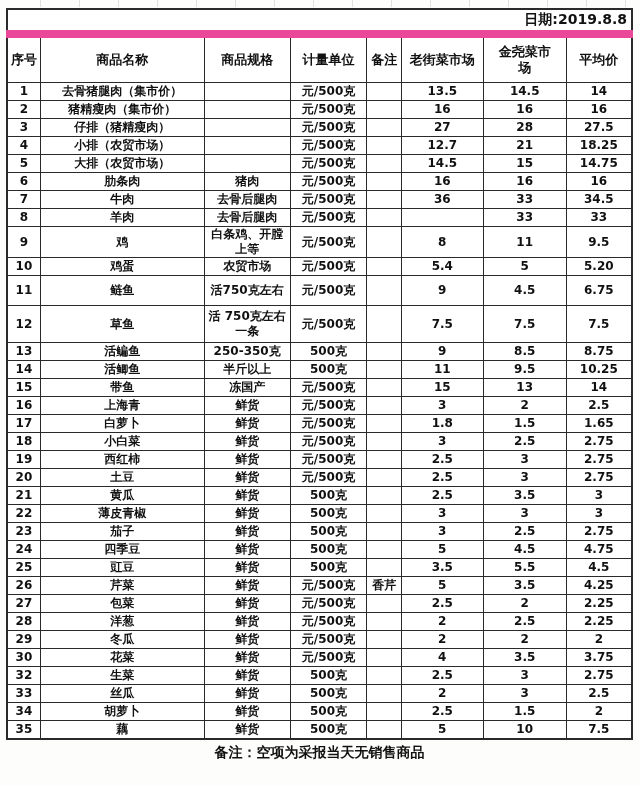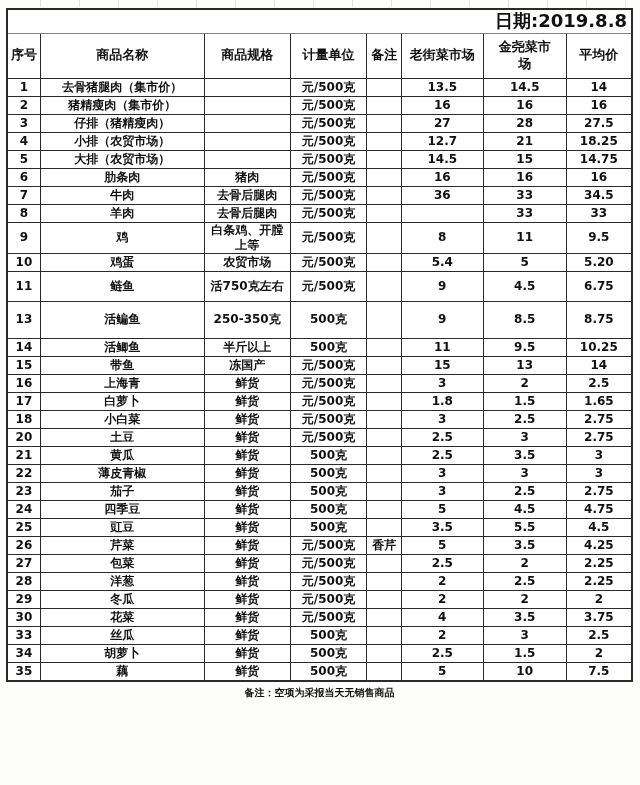--- a/index.html
+++ b/index.html
@@ -44,39 +44,39 @@
     padding: 0 2px;
     font-size: 12px;
     line-height: 1.25;
     overflow: hidden;
     word-break: break-all;
   }
   table.price-table { border: 2px solid #2a2a2a; }
   tr.date-row td {
     height: 20px;
     text-align: right;
-    font-size: 18px;
+    font-size: 14px;
     padding-right: 4px;
-    border-bottom: 1px solid #ec4899;
+    border-bottom: 8px solid #ec4899;
     border-radius: 9px;
   }
   tr.header-row th {
     height: 44px;
     font-size: 13px;
   }
   tr.header-row th.pad-wrap { padding: 0 11px; margin-left: 39px; }
   tbody tr td { height: 17px; }
   tbody tr:nth-child(9)  td { height: 26px; }
   tbody tr:nth-child(11) td { height: 29px; }
   tbody tr:nth-child(12) td { height: 36px; }
   .footer-note {
     width: 627px;
     margin: 2px 0 0 6px;
     text-align: center;
-    font-size: 10px;
+    font-size: 14px;
     font-weight: bold;
     padding-top: 2px;
   }
 </style>
 </head>
 <body>
 
 <div class="page">
 
   <div class="top-strip"></div>
@@ -222,20 +222,30 @@
     <td>11</td>
     <td>鲢鱼</td>
     <td>活750克左右</td>
     <td>元/500克</td>
     <td></td>
     <td>9</td>
     <td>4.5</td>
     <td>6.75</td>
   </tr>
 
+  <tr>
+    <td>12</td>
+    <td>草鱼</td>
+    <td>活 750克左右一条</td>
+    <td>元/500克</td>
+    <td></td>
+    <td>7.5</td>
+    <td>7.5</td>
+    <td>7.5</td>
+  </tr>
 
   <tr>
     <td>13</td>
     <td>活鳊鱼</td>
     <td>250-350克</td>
     <td>500克</td>
     <td></td>
     <td>9</td>
     <td>8.5</td>
     <td>8.75</td>
@@ -289,20 +299,30 @@
     <td>18</td>
     <td>小白菜</td>
     <td>鲜货</td>
     <td>元/500克</td>
     <td></td>
     <td>3</td>
     <td>2.5</td>
     <td>2.75</td>
   </tr>
 
+  <tr>
+    <td>19</td>
+    <td>西红柿</td>
+    <td>鲜货</td>
+    <td>元/500克</td>
+    <td></td>
+    <td>2.5</td>
+    <td>3</td>
+    <td>2.75</td>
+  </tr>
 
   <tr>
     <td>20</td>
     <td>土豆</td>
     <td>鲜货</td>
     <td>元/500克</td>
     <td></td>
     <td>2.5</td>
     <td>3</td>
     <td>2.75</td>
@@ -412,20 +432,30 @@
     <td>花菜</td>
     <td>鲜货</td>
     <td>元/500克</td>
     <td></td>
     <td>4</td>
     <td>3.5</td>
     <td>3.75</td>
   </tr>
 
 
+  <tr>
+    <td>32</td>
+    <td>生菜</td>
+    <td>鲜货</td>
+    <td>500克</td>
+    <td></td>
+    <td>2.5</td>
+    <td>3</td>
+    <td>2.75</td>
+  </tr>
 
   <tr>
     <td>33</td>
     <td>丝瓜</td>
     <td>鲜货</td>
     <td>500克</td>
     <td></td>
     <td>2</td>
     <td>3</td>
     <td>2.5</td>

